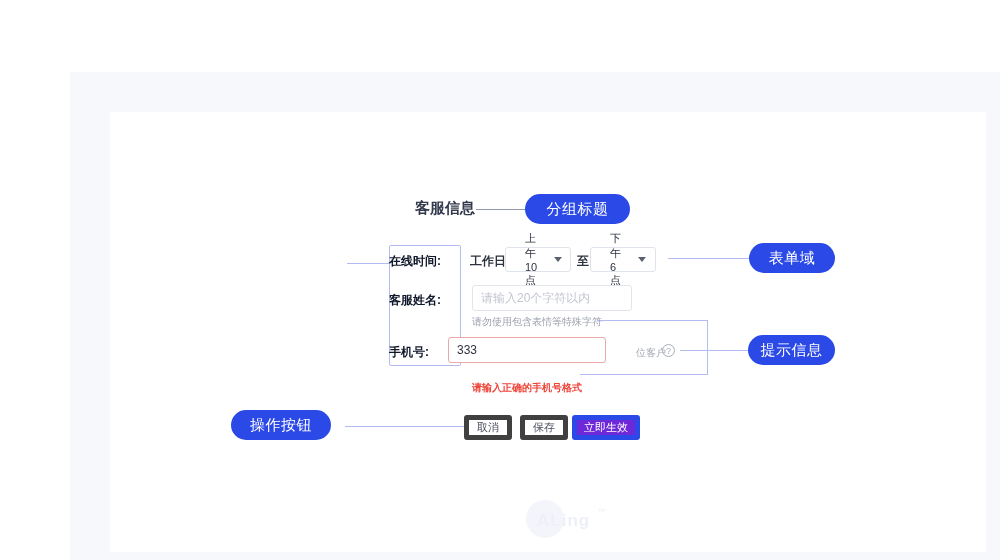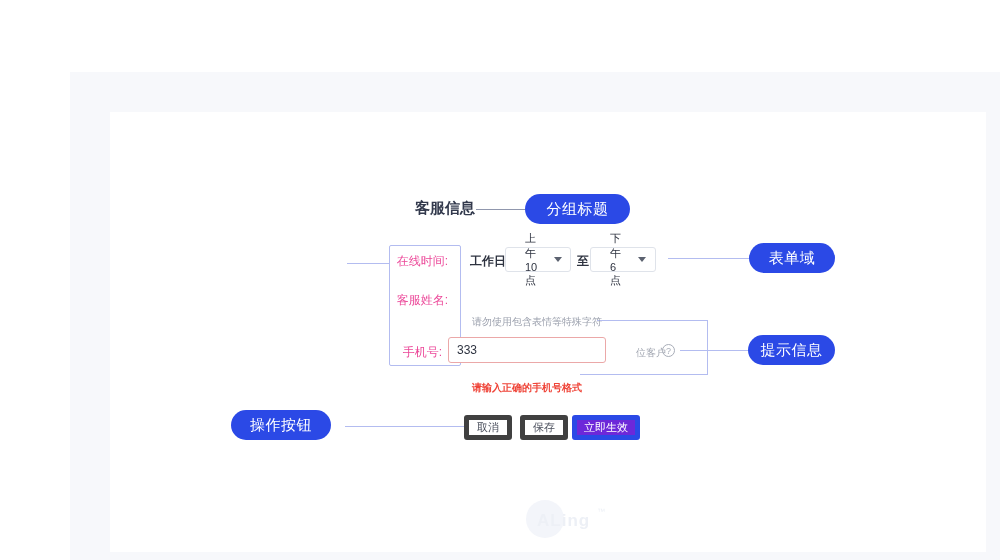--- a/index.html
+++ b/index.html
@@ -33,22 +33,22 @@
   #line-hint-bottom { left: 528px; top: 322px; width: 127px; }
   #line-hint-pill   { left: 628px; top: 298px; width: 68px; }
   #line-actions     { left: 293px; top: 374px; width: 119px; }
   #bracket-labels { position: absolute; left: 337px; top: 193px; width: 72px; height: 121px;
     border: 1px solid #b3bcf0; border-radius: 2px; background: transparent; }
 
   
   .section-title { position: absolute; left: 363px; top: 147px; font-size: 15px; font-weight: 700; color: #333a4d; }
 
   
-  .form-label { position: absolute; left: 337px; width: 67px; text-align: center;
-    font-size: 12px; font-weight: 400; color: #ec4899; }
+  .form-label { position: absolute; left: 337px; width: 67px; text-align: left;
+    font-size: 12px; font-weight: 700; color: #0f172a; }
   #label-online { top: 201px; }
   #label-name   { top: 240px; }
   #label-phone  { top: 292px; }
 
   .inline-text { position: absolute; font-size: 12px; font-weight: 600; color: #2e3340; }
   #text-workday { left: 418px; top: 201px; }
   #text-to      { left: 525px; top: 201px; }
 
   .select-box { position: absolute; top: 195px; width: 66px; height: 25px;
     border: 1px solid #dfe3ea; border-radius: 3px; background: #ffffff;
@@ -120,20 +120,21 @@
     <span>上午10点</span>
     <span class="caret"></span>
   </div>
   <div id="text-to" class="inline-text">至</div>
   <div id="select-end" class="select-box">
     <span>下午6点</span>
     <span class="caret"></span>
   </div>
 
   <div id="label-name" class="form-label">客服姓名:</div>
+  <input id="input-name" class="text-input" type="text" placeholder="请输入20个字符以内" style="">
   <div id="hint-name" class="hint">请勿使用包含表情等特殊字符</div>
 
   <div id="label-phone" class="form-label">手机号:</div>
   <input id="input-phone" class="text-input" type="text" value="333" style="">
   <div id="suffix-phone">位客户</div>
   <div id="help-icon">?</div>
   <div class="error-text">请输入正确的手机号格式</div>
 
   <div id="btn-cancel" class="btn">取消</div>
   <div id="btn-save" class="btn">保存</div>

